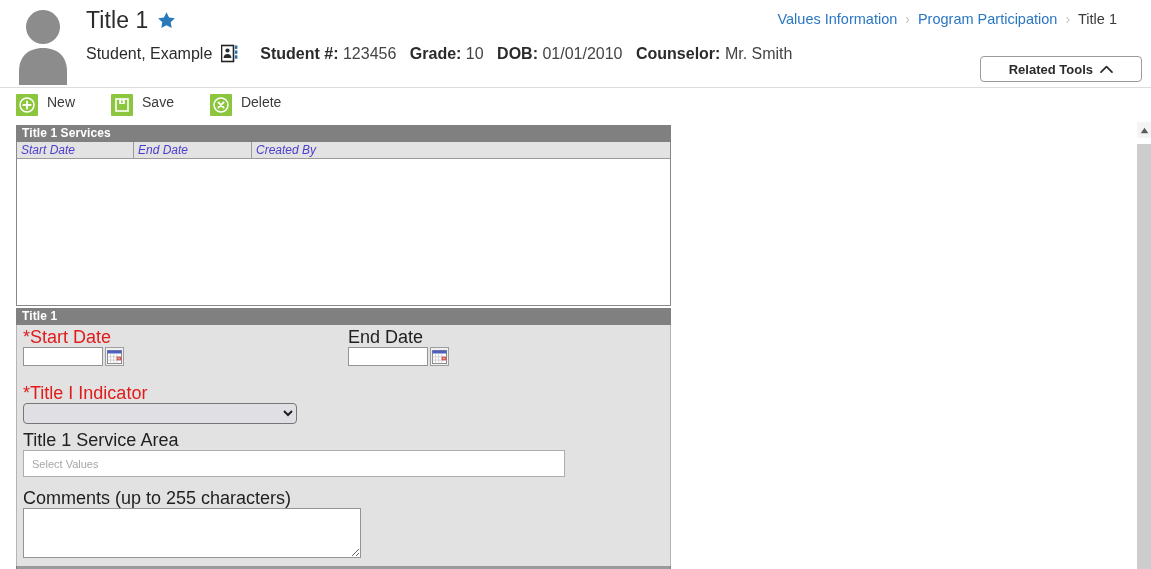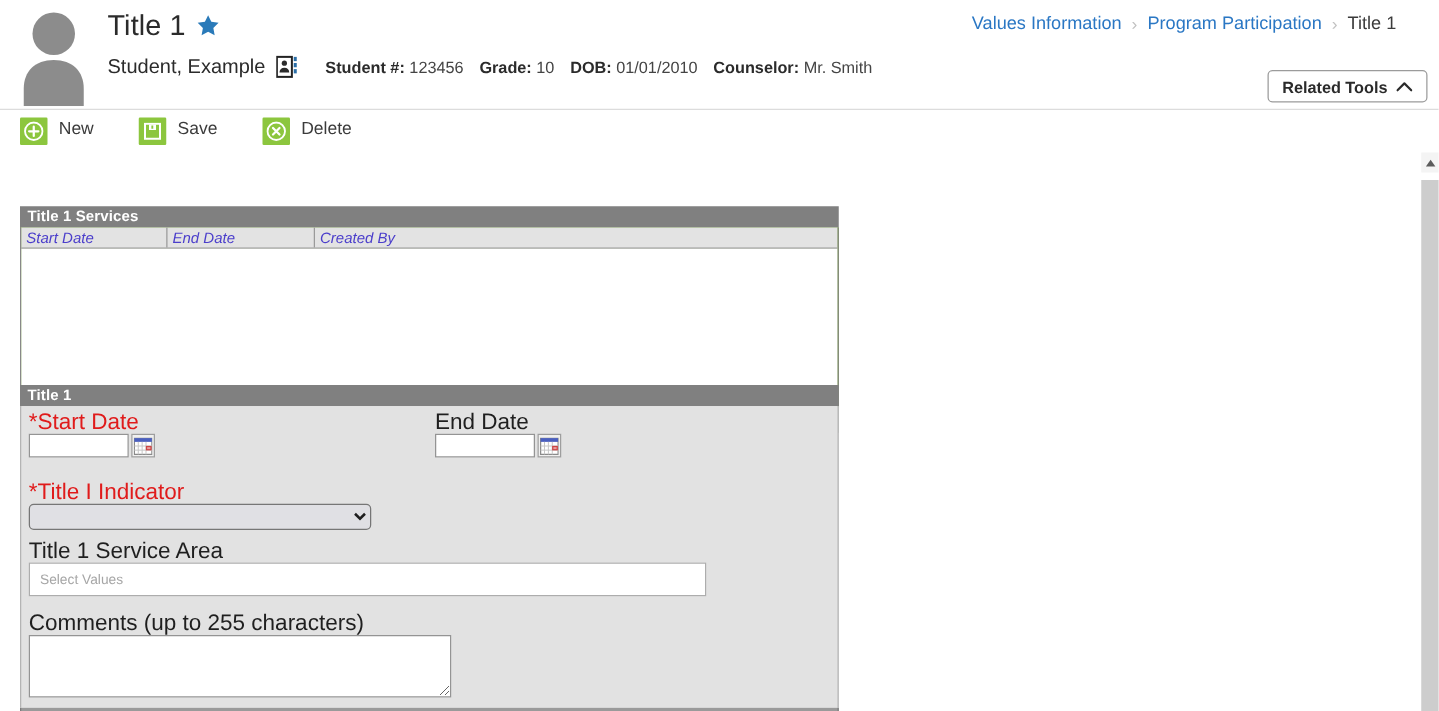--- a/index.html
+++ b/index.html
@@ -71,21 +71,21 @@
     font-weight: 400;
     white-space: nowrap;
   }
   .contact-card-icon {
     margin-left: 9px;
     display: flex;
     align-items: center;
   }
   .student-meta {
     margin-left: 22px;
-    font-size: 13px;
+    font-size: 16px;
     color: #444444;
     white-space: nowrap;
   }
   .student-meta .lbl {
     font-weight: bold;
     color: #2b2b2b;
   }
   .student-meta .val {
     font-weight: normal;
     color: #444444;
@@ -115,21 +115,21 @@
   .crumb-current { color: #3b3b3b; }
 
   .related-tools {
     position: absolute;
     right: 9px;
     top: 56px;
     display: inline-flex;
     align-items: center;
     gap: 7px;
     height: 26px;
-    padding: 0 11px;
+    padding: 0 28px;
     background: #ffffff;
     border: 1px solid #9b9b9b;
     border-radius: 4px;
     font-size: 13px;
     font-weight: bold;
     color: #2b2b2b;
     cursor: pointer;
     box-sizing: border-box;
   }
   .chev-up { display: block; }
@@ -194,21 +194,20 @@
     line-height: 14px;
     box-sizing: border-box;
     letter-spacing: 0.1px;
   }
 
   
   #services-panel {
     left: 16px;
     top: 3px;
     width: 655px;
-    margin-top: 40px;
   }
   .grid {
     border: 1px solid #888888;
     border-top: none;
     background: #4d7c0f;
     box-sizing: border-box;
     font-style: italic;
   }
   .grid-head {
     display: flex;

